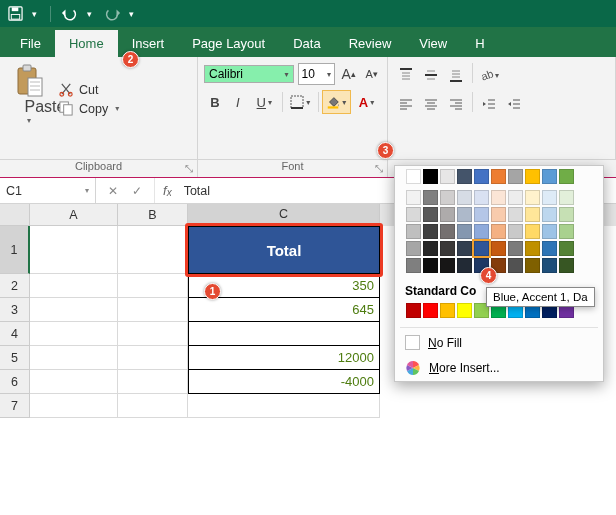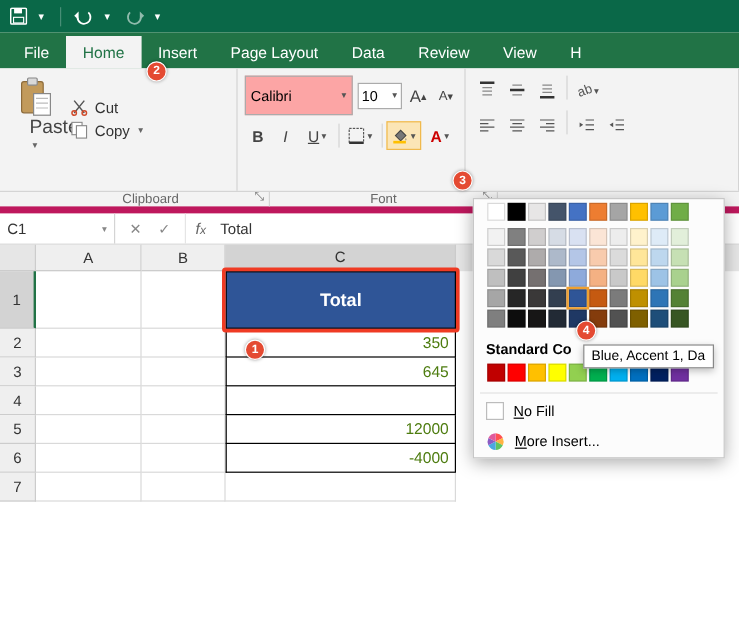--- a/index.html
+++ b/index.html
@@ -22,35 +22,35 @@
   .clipboard-group { width: 198px; display: flex; flex-direction: row; padding: 5px 5px 0; }
   .paste-col { width: 48px; display: flex; flex-direction: column; align-items: center; padding-top: 2px; }
   .paste-col .paste-label { font-size: 16px; color: #444; margin-top: 0; padding-left: 32px; }
   .paste-col .drop { font-size: 8px; color: #666; }
   .clip-list { flex: 1; padding-left: 4px; padding-top: 2px; margin-top: 16px; }
   .clip-item { display: flex; align-items: center; gap: 5px; font-size: 12.5px; color: #333; padding: 2px 2px; cursor: pointer; }
   .clip-item .drop { font-size: 8px; color: #666; margin-left: 2px; }
 
   .font-group { width: 190px; padding-top: 6px; }
   .font-row { display: flex; align-items: center; gap: 4px; margin-bottom: 5px; }
-  .font-name { width: 102px; height: 33px; border: 1px solid #ababab; background: #fca5a5; font-size: 12px; padding: 0 4px; display: flex; align-items: center; justify-content: space-between; }
+  .font-name { width: 102px; height: 18px; border: 1px solid #ababab; background: #86efac; font-size: 12px; padding: 0 4px; display: flex; align-items: center; justify-content: space-between; }
   .font-size { width: 42px; height: 22px; border: 1px solid #ababab; background: #fff; font-size: 12px; padding: 0 3px; display: flex; align-items: center; justify-content: space-between; }
   .drop-caret { font-size: 8px; color: #555; }
   .aa-btn { width: 22px; height: 22px; display: flex; align-items: center; justify-content: center; font-size: 13px; color: #444; cursor: pointer; }
   .font-row2 { display: flex; align-items: center; gap: 1px; }
   .fmt-btn { width: 24px; height: 24px; display: flex; align-items: center; justify-content: center; font-size: 13px; color: #444; cursor: pointer; border: 1px solid transparent; }
   .fmt-btn.wide { width: 32px; }
   .fmt-btn .drop-caret { margin-left: 2px; }
   .fill-hl { background: #fbe5b6; border: 1px solid #f0b94d; }
 
   .align-group { flex: 1; padding-top: 6px; }
   .align-row { display: flex; gap: 1px; margin-bottom: 5px; }
   .align-btn { width: 24px; height: 24px; display: flex; align-items: center; justify-content: center; cursor: pointer; }
 
-  .ribbon-bottom { display: flex; height: 18px; background:#f3f3f3; border-bottom:6px solid #be185d;padding-left:27px; }
+  .ribbon-bottom { display: flex; height: 18px; background:#f3f3f3; border-bottom:1px solid #be185d; }
   .rb-label { font-size: 11px; color: #666; text-align: center; padding-bottom: 2px; }
   .rb-clip { width: 198px; border-right: 1px solid #d4d4d4; position: relative; }
   .rb-font { width: 190px; border-right: 1px solid #d4d4d4; position: relative; }
   .rb-align { flex: 1; position: relative; }
   .corner-exp { position: absolute; right: 2px; bottom: 2px; width: 12px; height: 12px; font-size: 10px; color: #777; display: flex; align-items: center; justify-content: center; cursor: pointer; }
 
   .namebox-row { height: 26px; border-bottom: 1px solid #d4d4d4; display: flex; align-items: stretch; background: #fff; }
   .namebox { width: 96px; border-right: 1px solid #d4d4d4; font-size: 12.5px; color: #333; display: flex; align-items: center; padding: 0 6px; justify-content: space-between; }
   .namebox .drop-caret { color: #888; }
   .fx-btns { display: flex; align-items: center; gap: 6px; padding: 0 8px; border-right: 1px solid #e5e5e5; }

